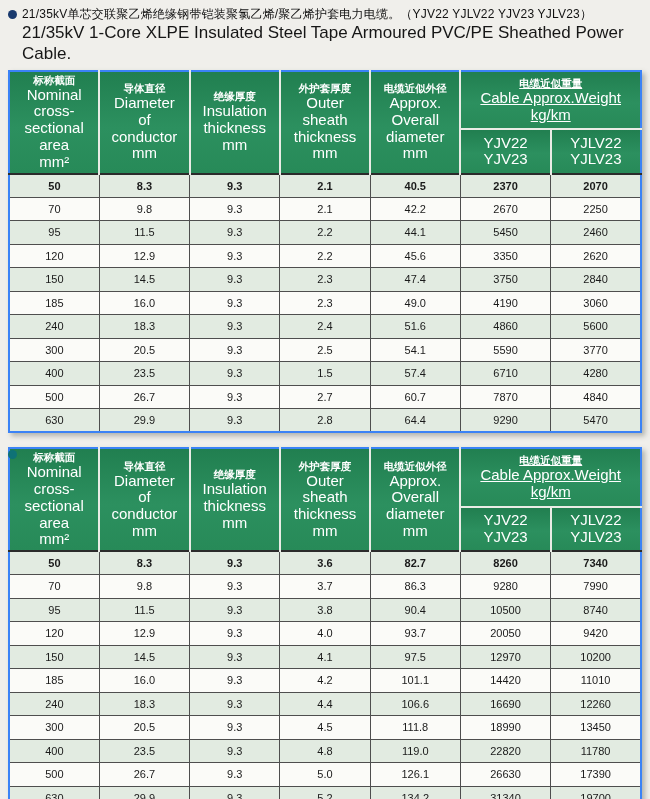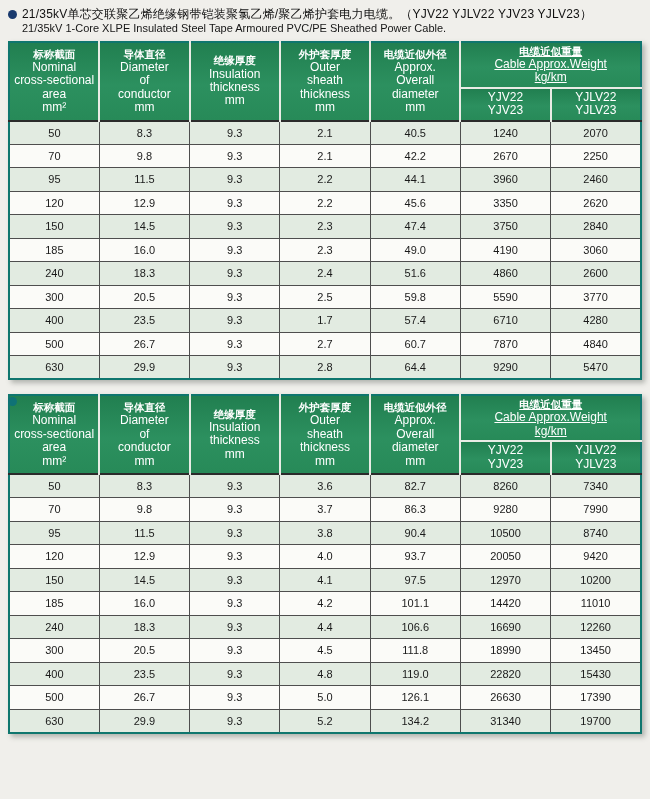--- a/index.html
+++ b/index.html
@@ -14,56 +14,56 @@
   .page { padding: 5px 8px 0 8px; }
 
   
   .section-title { position: relative; padding-left: 14px; margin: 2px 0 5px 0; }
   .bullet {
     position: absolute; left: 0; top: 3px;
     width: 9px; height: 9px; border-radius: 50%;
     display: inline-block;
   }
   .title-zh { font-size: 12px; line-height: 1.25; color: #111; letter-spacing: 0.2px; }
-  .title-en { font-size: 11px; line-height: 1.25; color: #161616; }
+  .title-en { font-size: 17px; line-height: 1.25; color: #161616; }
 
   
   table.spec {
     width: 100%;
     border-collapse: collapse;
     table-layout: fixed;
-    border: 2px solid #0f766e;
+    border: 2px solid #3b82f6;
     background: #701a75;
     box-shadow: 3px 3px 5px rgba(60,70,60,0.35);
     margin-bottom: 14px;
   }
   thead th {
     background: linear-gradient(180deg, #217f50 0%, #2c905f 55%, #278a58 100%);
     color: #ffffff;
     font-weight: normal;
     border: none;
     border-right: 2px solid #e9ece5;
     vertical-align: middle;
     padding: 2px 1px;
   }
   thead th.last { border-right: none; }
   thead tr.group-row { height: 38px; }
   thead tr.sub-row { height: 31px; }
   th .th-zh { font-size: 10.5px; font-weight: bold; line-height: 1.25; }
-  th .th-en { font-size: 12px; line-height: 1.12; }
+  th .th-en { font-size: 15px; line-height: 1.12; }
   th.weight-group { border-bottom: 2px solid #e9ece5; text-decoration: underline; }
   tbody td {
     border: 1px solid #4e4e4e;
     height: 23.5px;
     text-align: center;
     font-size: 11px;
     color: #1a1a1a;
     padding: 0 2px;
   }
-  tbody tr:first-child td { border-top: 2px solid #2b2b2b; }
+  tbody tr:first-child td { border-top: 2px solid #2b2b2b; font-weight: bold; }
   tbody tr:nth-child(odd)  { background: #e2ebe1; }
   tbody tr:nth-child(even) { background: #fbfbf8; }
   th, td { text-align: center; }
 </style>
 </head>
 <body>
 
 <div class="page">
 
   <div class="section">
@@ -110,39 +110,39 @@
           </th>
         </tr>
       </thead>
       <tbody>
           <tr>
             <td>50</td>
             <td>8.3</td>
             <td>9.3</td>
             <td>2.1</td>
             <td>40.5</td>
-            <td>1240</td>
+            <td>2370</td>
             <td>2070</td>
           </tr>
           <tr>
             <td>70</td>
             <td>9.8</td>
             <td>9.3</td>
             <td>2.1</td>
             <td>42.2</td>
             <td>2670</td>
             <td>2250</td>
           </tr>
           <tr>
             <td>95</td>
             <td>11.5</td>
             <td>9.3</td>
             <td>2.2</td>
             <td>44.1</td>
-            <td>3960</td>
+            <td>5450</td>
             <td>2460</td>
           </tr>
           <tr>
             <td>120</td>
             <td>12.9</td>
             <td>9.3</td>
             <td>2.2</td>
             <td>45.6</td>
             <td>3350</td>
             <td>2620</td>
@@ -165,36 +165,36 @@
             <td>4190</td>
             <td>3060</td>
           </tr>
           <tr>
             <td>240</td>
             <td>18.3</td>
             <td>9.3</td>
             <td>2.4</td>
             <td>51.6</td>
             <td>4860</td>
-            <td>2600</td>
+            <td>5600</td>
           </tr>
           <tr>
             <td>300</td>
             <td>20.5</td>
             <td>9.3</td>
             <td>2.5</td>
-            <td>59.8</td>
+            <td>54.1</td>
             <td>5590</td>
             <td>3770</td>
           </tr>
           <tr>
             <td>400</td>
             <td>23.5</td>
             <td>9.3</td>
-            <td>1.7</td>
+            <td>1.5</td>
             <td>57.4</td>
             <td>6710</td>
             <td>4280</td>
           </tr>
           <tr>
             <td>500</td>
             <td>26.7</td>
             <td>9.3</td>
             <td>2.7</td>
             <td>60.7</td>
@@ -329,21 +329,21 @@
             <td>18990</td>
             <td>13450</td>
           </tr>
           <tr>
             <td>400</td>
             <td>23.5</td>
             <td>9.3</td>
             <td>4.8</td>
             <td>119.0</td>
             <td>22820</td>
-            <td>15430</td>
+            <td>11780</td>
           </tr>
           <tr>
             <td>500</td>
             <td>26.7</td>
             <td>9.3</td>
             <td>5.0</td>
             <td>126.1</td>
             <td>26630</td>
             <td>17390</td>
           </tr>

